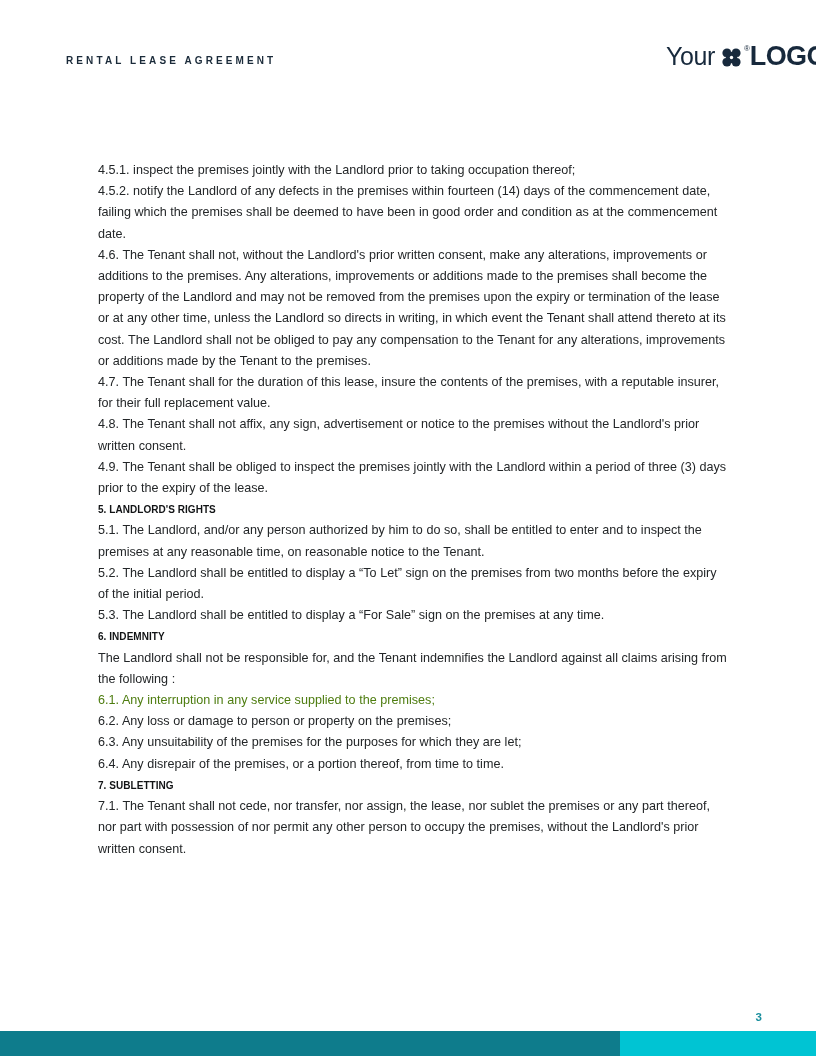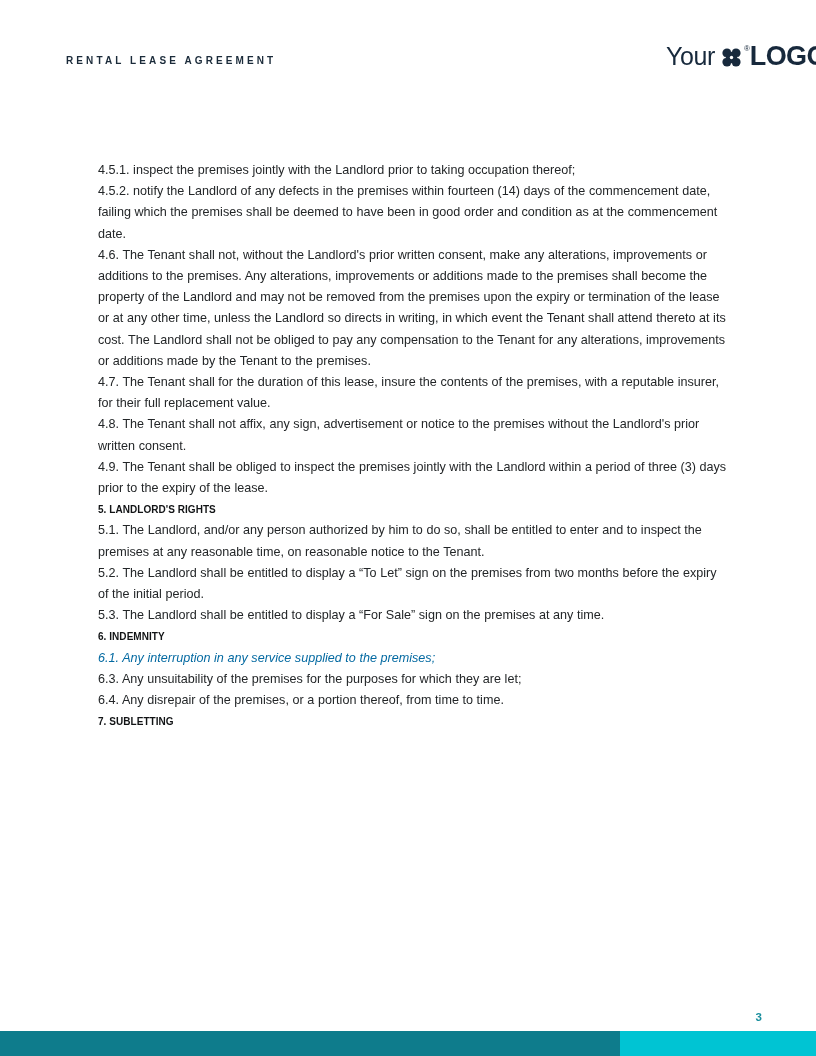--- a/index.html
+++ b/index.html
@@ -194,24 +194,27 @@
       <p class="para" style="color: rgb(35, 38, 40);">4.5.2. notify the Landlord of any defects in the premises within fourteen (14) days of the commencement date, failing which the premises shall be deemed to have been in good order and condition as at the commencement date.</p>
       <p class="para" style="color: rgb(35, 38, 40);">4.6. The Tenant shall not, without the Landlord's prior written consent, make any alterations, improvements or additions to the premises. Any alterations, improvements or additions made to the premises shall become the property of the Landlord and may not be removed from the premises upon the expiry or termination of the lease or at any other time, unless the Landlord so directs in writing, in which event the Tenant shall attend thereto at its cost. The Landlord shall not be obliged to pay any compensation to the Tenant for any alterations, improvements or additions made by the Tenant to the premises.</p>
       <p class="para" style="color: rgb(35, 38, 40);">4.7. The Tenant shall for the duration of this lease, insure the contents of the premises, with a reputable insurer, for their full replacement value.</p>
       <p class="para" style="color: rgb(35, 38, 40);">4.8. The Tenant shall not affix, any sign, advertisement or notice to the premises without the Landlord's prior written consent.</p>
       <p class="para" style="color: rgb(35, 38, 40);">4.9. The Tenant shall be obliged to inspect the premises jointly with the Landlord within a period of three (3) days prior to the expiry of the lease.</p>
       <p class="heading" style="color: rgb(17, 19, 21);">5. LANDLORD'S RIGHTS</p>
       <p class="para" style="color: rgb(35, 38, 40);">5.1. The Landlord, and/or any person authorized by him to do so, shall be entitled to enter and to inspect the premises at any reasonable time, on reasonable notice to the Tenant.</p>
       <p class="para" style="color: rgb(35, 38, 40);">5.2. The Landlord shall be entitled to display a “To Let” sign on the premises from two months before the expiry of the initial period.</p>
       <p class="para" style="color: rgb(35, 38, 40);">5.3. The Landlord shall be entitled to display a “For Sale” sign on the premises at any time.</p>
       <p class="heading" style="color: rgb(17, 19, 21);">6. INDEMNITY</p>
-      <p class="para" style="color: #0369a1; font-style: italic;">6.1. Any interruption in any service supplied to the premises;</p>
+      <p class="para" style="color: rgb(35, 38, 40);">The Landlord shall not be responsible for, and the Tenant indemnifies the Landlord against all claims arising from the following :</p>
+      <p class="para" style="color: #4d7c0f;">6.1. Any interruption in any service supplied to the premises;</p>
+      <p class="para" style="color: rgb(35, 38, 40);">6.2. Any loss or damage to person or property on the premises;</p>
       <p class="para" style="color: rgb(35, 38, 40);">6.3. Any unsuitability of the premises for the purposes for which they are let;</p>
       <p class="para" style="color: rgb(35, 38, 40);">6.4. Any disrepair of the premises, or a portion thereof, from time to time.</p>
       <p class="heading" style="color: rgb(17, 19, 21);">7. SUBLETTING</p>
+      <p class="para" style="color: rgb(35, 38, 40);">7.1. The Tenant shall not cede, nor transfer, nor assign, the lease, nor sublet the premises or any part thereof, nor part with possession of nor permit any other person to occupy the premises, without the Landlord's prior written consent.</p>
     </div>
 
   <div class="page-number" style="color: rgb(26, 143, 158);">3</div>
 
   <div class="footer-bar">
     <div class="footer-left" style="background: rgb(14, 124, 140);"></div>
     <div class="footer-right" style="background: rgb(0, 196, 211);"></div>
   </div>
 
 </div>

